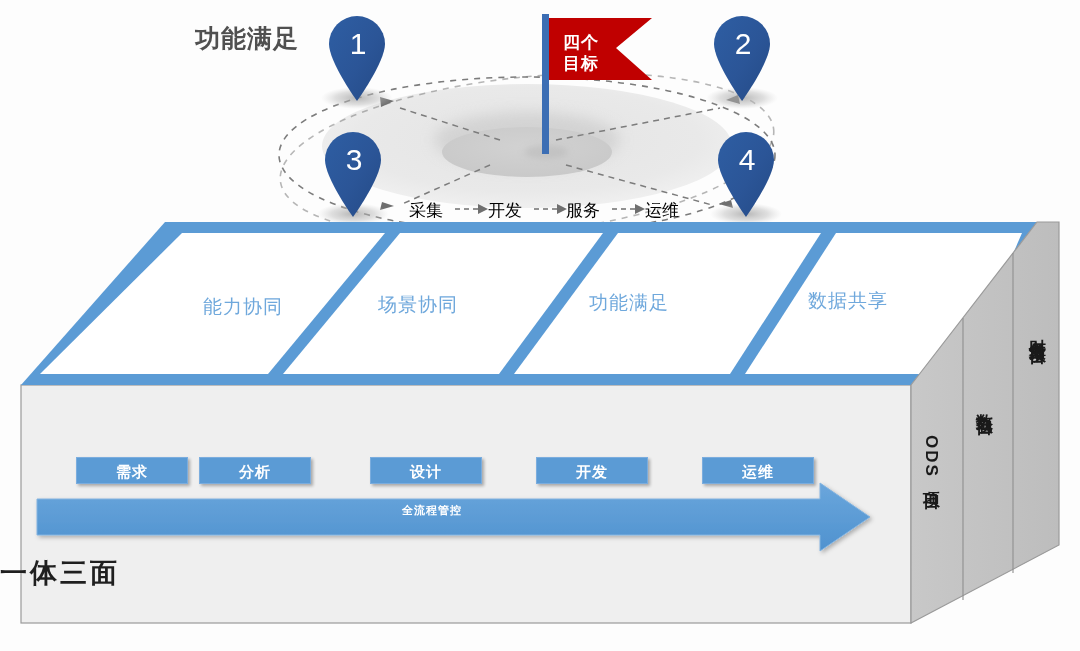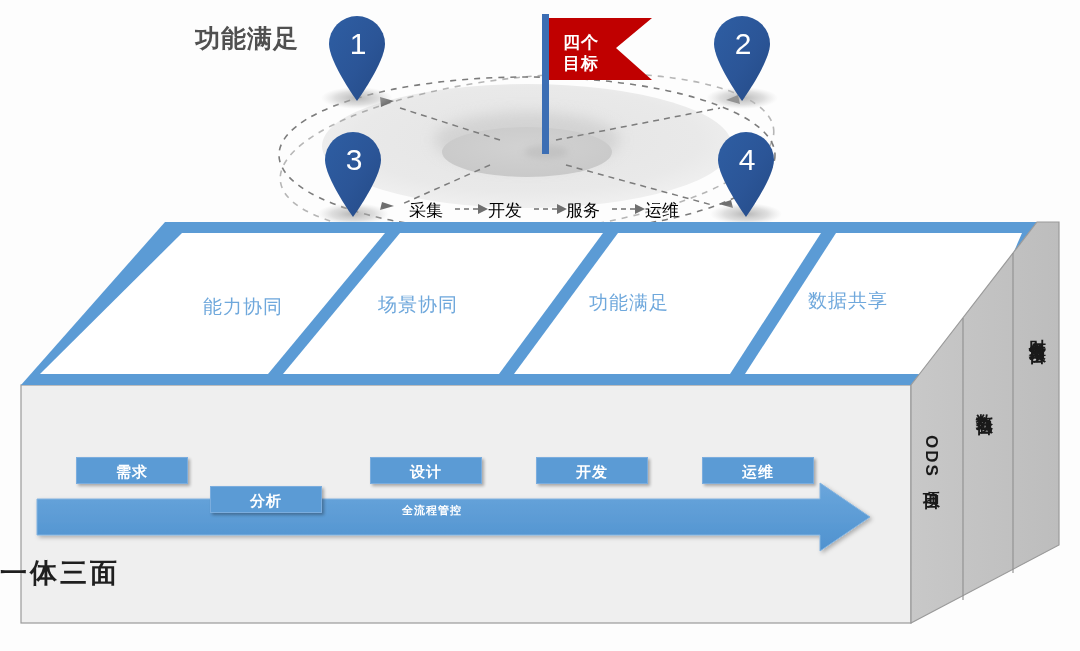--- a/index.html
+++ b/index.html
@@ -125,21 +125,21 @@
     box-shadow: 2px 2px 3px rgba(0,0,0,0.30);
     color: #ffffff;
     font-size: 15px;
     font-weight: bold;
     text-align: center;
     line-height: 27px;
     letter-spacing: 1px;
     box-sizing: border-box;
   }
   #stage-btn-0 { left: 37px; margin-left: 39px; }
-  #stage-btn-1 { left: 210px; margin-top: 29px; }
+  #stage-btn-1 { left: 199px; }
   #stage-btn-2 { left: 370px; }
   #stage-btn-3 { left: 536px; }
   #stage-btn-4 { left: 702px; }
 
   #process-arrow-label {
     position: absolute;
     left: 37px;
     top: 503px;
     width: 790px;
     text-align: center;

